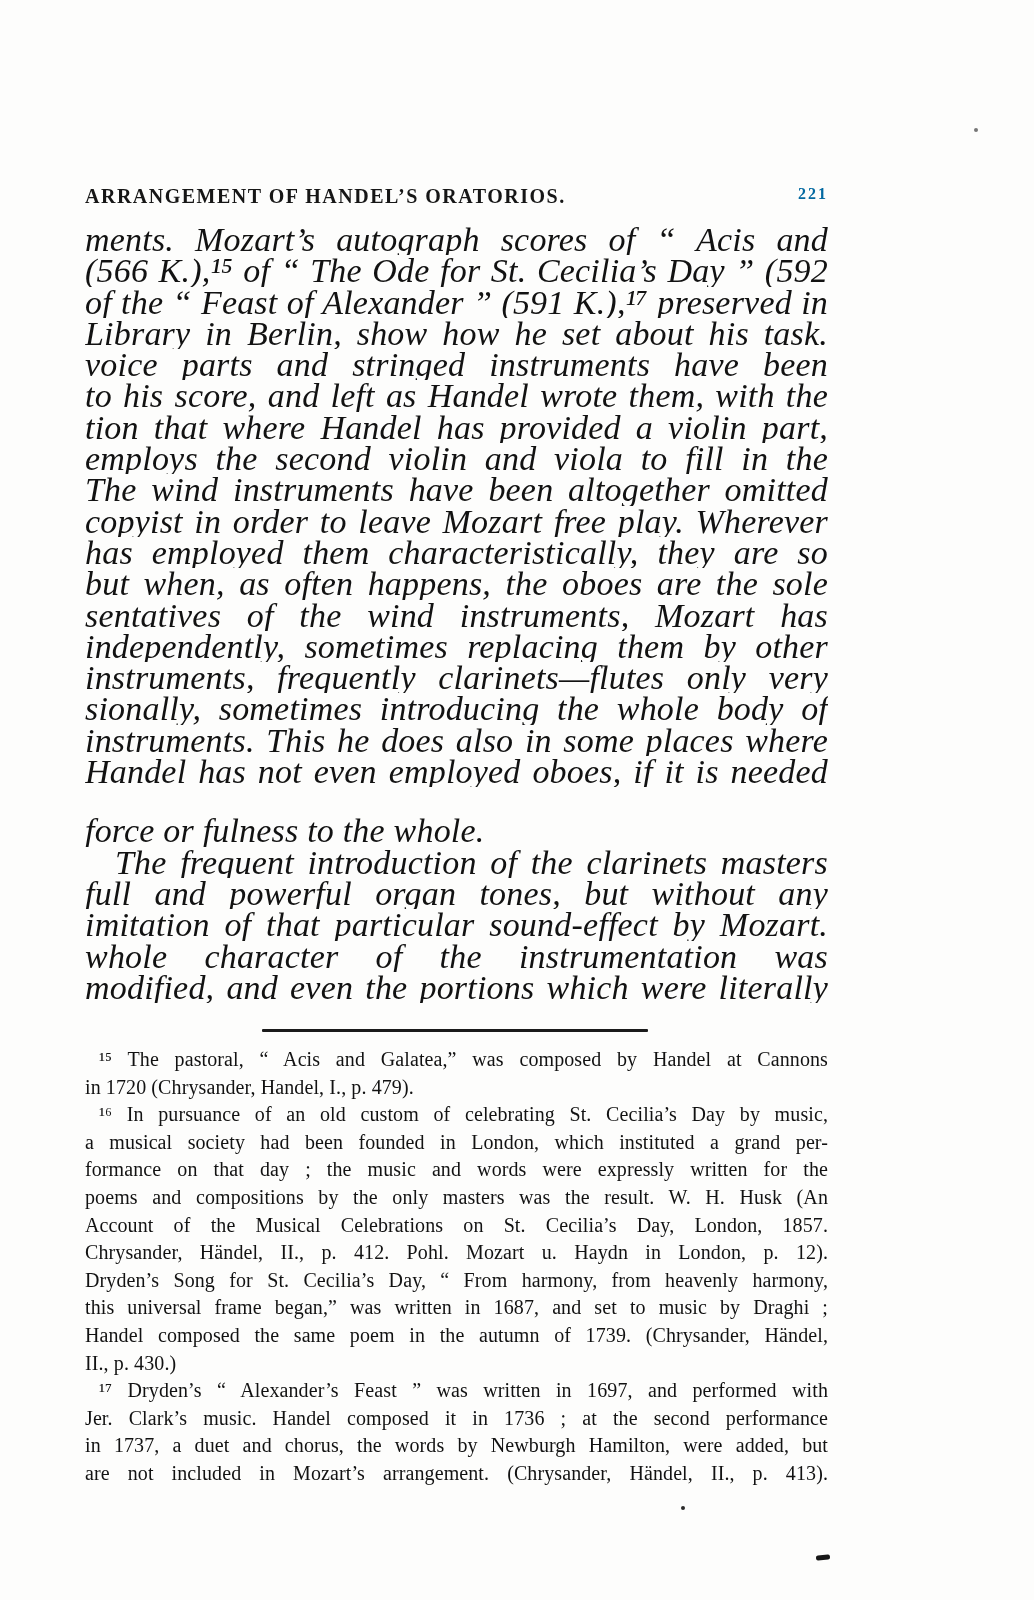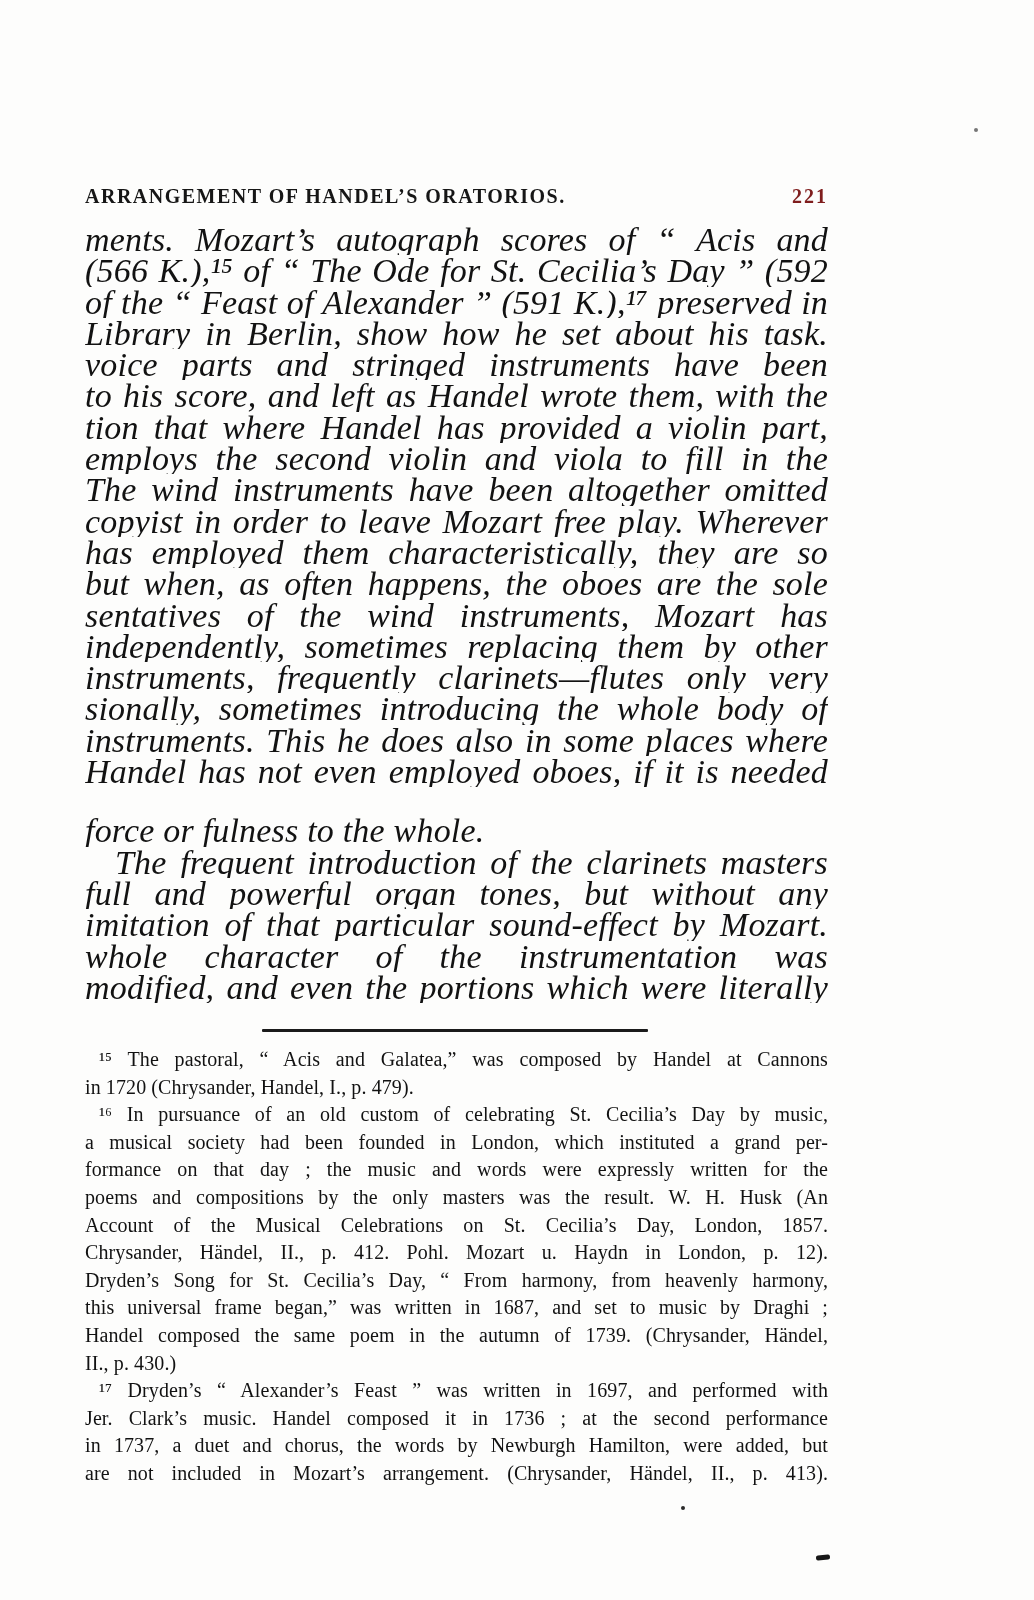--- a/index.html
+++ b/index.html
@@ -21,24 +21,24 @@
   .running-title {
     display: block;
     font-size: 20px;
     font-weight: 700;
     letter-spacing: 1.5px;
     color: #161616;
   }
   .page-number {
     position: absolute;
     right: 0; top: 0;
-    font-size: 20px;
+    font-size: 16px;
     font-weight: 700;
     letter-spacing: 2px;
-    color: #7f1d1d;
+    color: #0369a1;
   }
   
   .body-text {
     position: absolute;
     left: 85px; top: 224px; width: 743px;
     font-size: 34px;
     line-height: 31.3px;
     font-style: italic;
   }
   .line {

